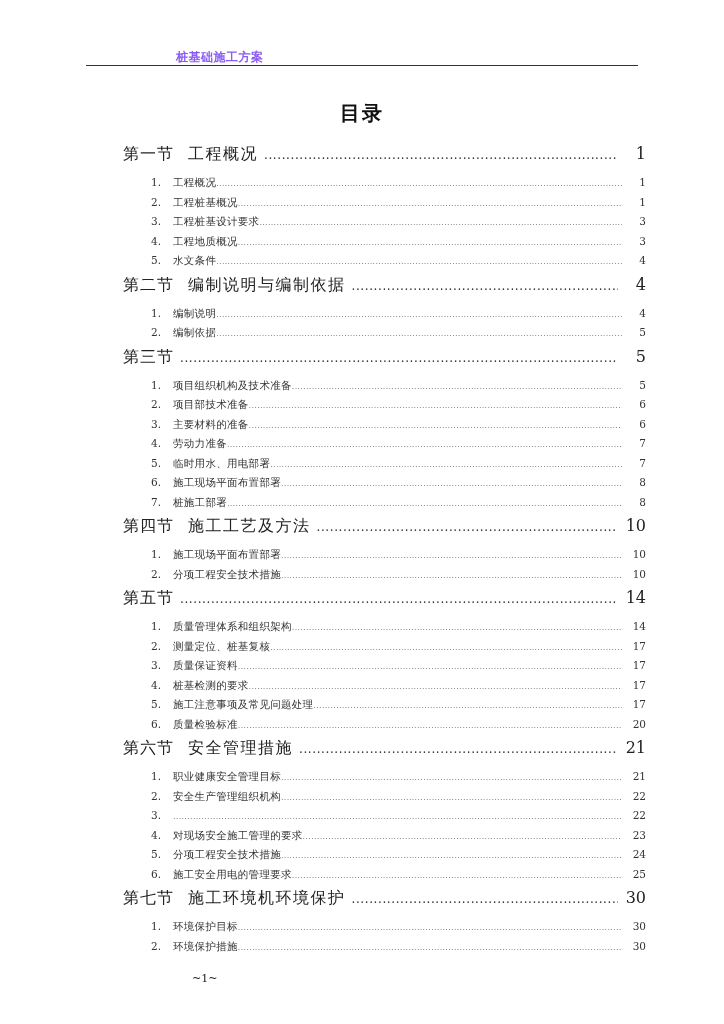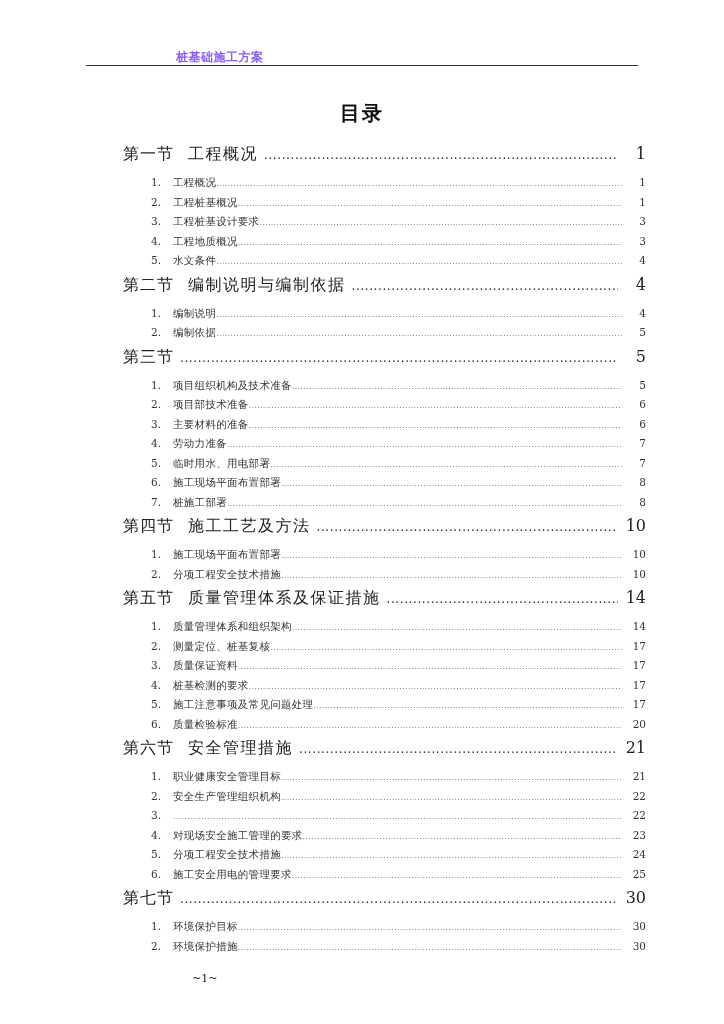--- a/index.html
+++ b/index.html
@@ -186,21 +186,20 @@
     <div class="sub">
         <span class="sub-no">2.</span>
         <span class="sub-label">分项工程安全技术措施</span>
         <span class="leader">..................................................................................................................................................................................................................................................</span>
         <span class="page">10</span>
       </div>
   </div>
 
   <div class="sec">
     <span class="sec-no">第五节</span>
-    <span class="sec-label">质量管理体系及保证措施</span>
     <span class="leader">..................................................................................................................................................................................................................................................</span>
     <span class="page">14</span>
   </div>
   <div class="subs">
     <div class="sub">
         <span class="sub-no">1.</span>
         <span class="sub-label">质量管理体系和组织架构</span>
         <span class="leader">..................................................................................................................................................................................................................................................</span>
         <span class="page">14</span>
       </div>
@@ -275,20 +274,21 @@
     <div class="sub">
         <span class="sub-no">6.</span>
         <span class="sub-label">施工安全用电的管理要求</span>
         <span class="leader">..................................................................................................................................................................................................................................................</span>
         <span class="page">25</span>
       </div>
   </div>
 
   <div class="sec">
     <span class="sec-no">第七节</span>
+    <span class="sec-label">施工环境机环境保护</span>
     <span class="leader">..................................................................................................................................................................................................................................................</span>
     <span class="page">30</span>
   </div>
   <div class="subs">
     <div class="sub">
         <span class="sub-no">1.</span>
         <span class="sub-label">环境保护目标</span>
         <span class="leader">..................................................................................................................................................................................................................................................</span>
         <span class="page">30</span>
       </div>

